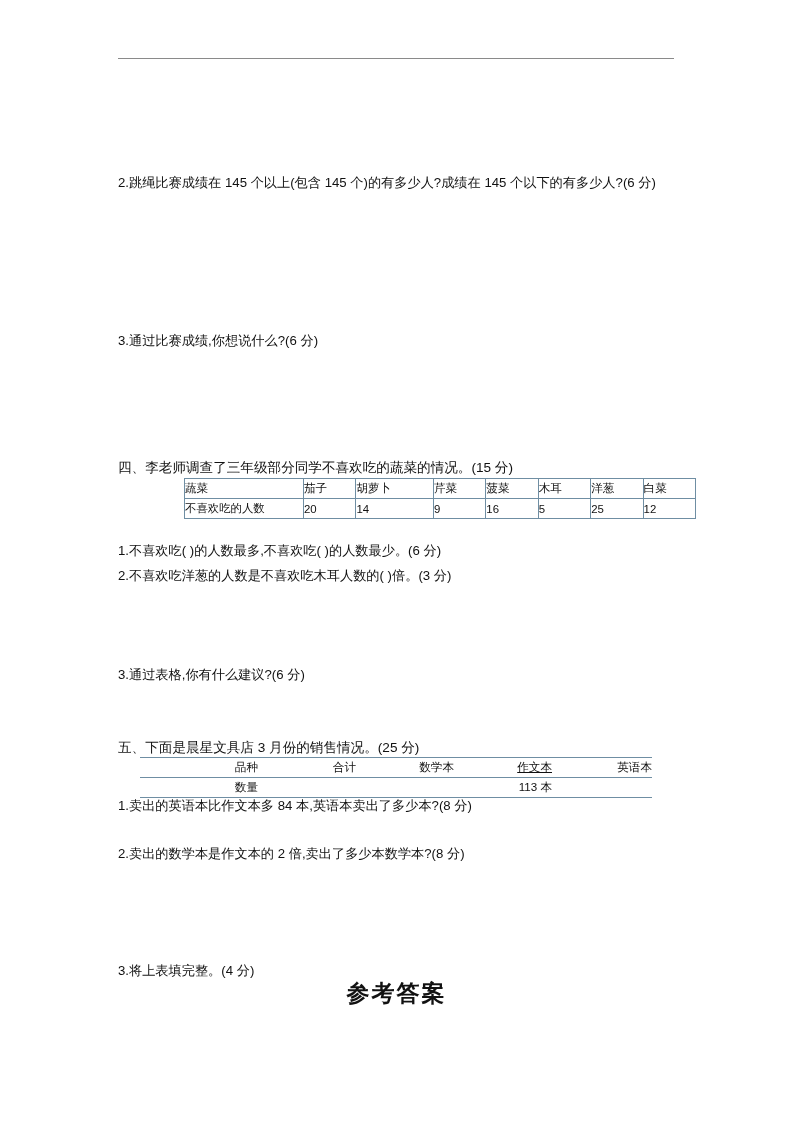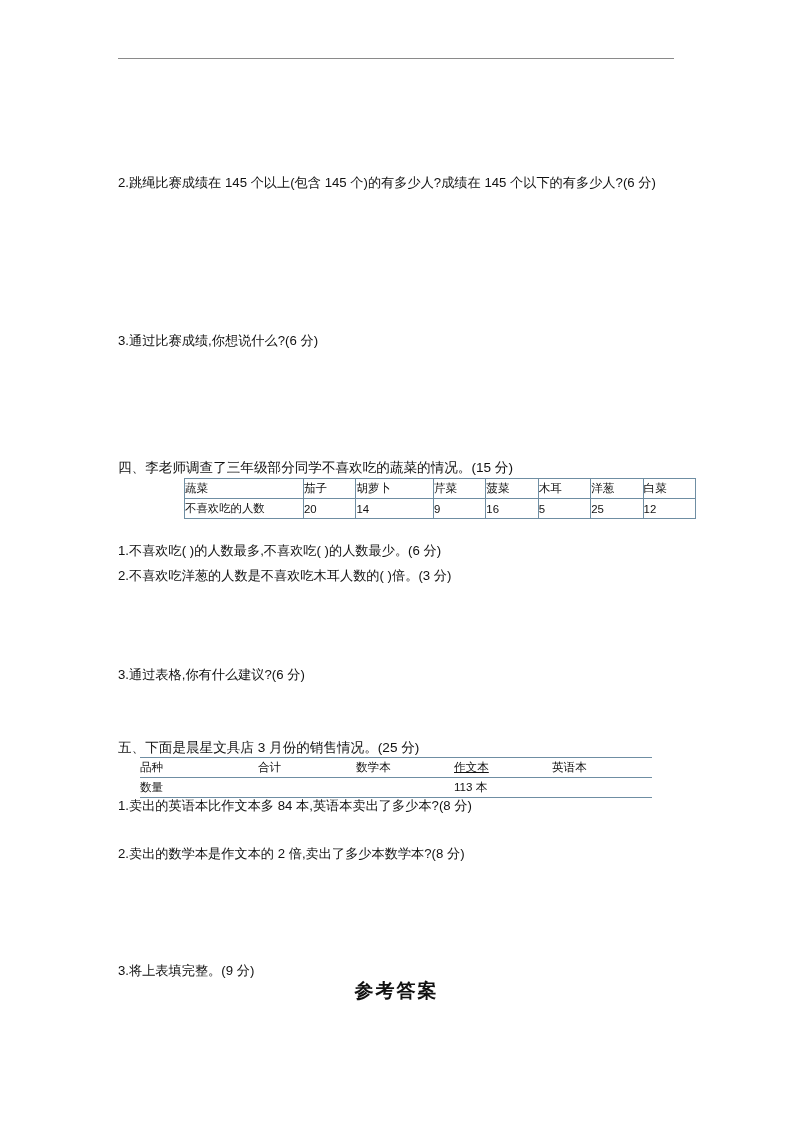--- a/index.html
+++ b/index.html
@@ -83,33 +83,33 @@
     width: 512px;
     border-collapse: collapse;
   }
   table.store td, table.store th {
     border-top: 1px solid #6f8ea3;
     border-bottom: 1px solid #6f8ea3;
     height: 19px;
     font-weight: normal;
     font-size: 11.6px;
     padding: 0;
-    text-align: left;
+    text-align: right;
     color: #111;
   }
   table.store tr.head td, table.store tr.head th {
     border-top: 1px solid #6f8ea3;
   }
   .answers {
     position: absolute;
     left: 0;
     top: 978px;
     width: 793px;
     text-align: center;
-    font-size: 19px;
+    font-size: 23px;
     font-weight: bold;
     letter-spacing: 2px;
     color: #111;
   }
 </style>
 </head>
 <body>
 
 <div class="page">
 
@@ -170,17 +170,17 @@
       <td>113 本</td>
       <td></td>
     </tr>
   </tbody>
     </table>
 
   <div class="block q-indent" style="top:793px;">1.卖出的英语本比作文本多 84 本,英语本卖出了多少本?(8 分)</div>
 
   <div class="block q-indent" style="top:841px;">2.卖出的数学本是作文本的 2 倍,卖出了多少本数学本?(8 分)</div>
 
-  <div class="block q-indent" style="top:958px;">3.将上表填完整。(9 分)</div>
+  <div class="block q-indent" style="top:958px;">3.将上表填完整。(4 分)</div>
 
   <div class="answers">参考答案</div>
 
 </div>
 
 </body></html>

